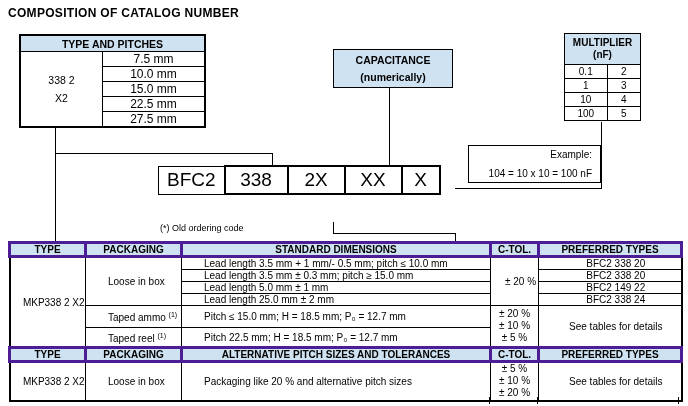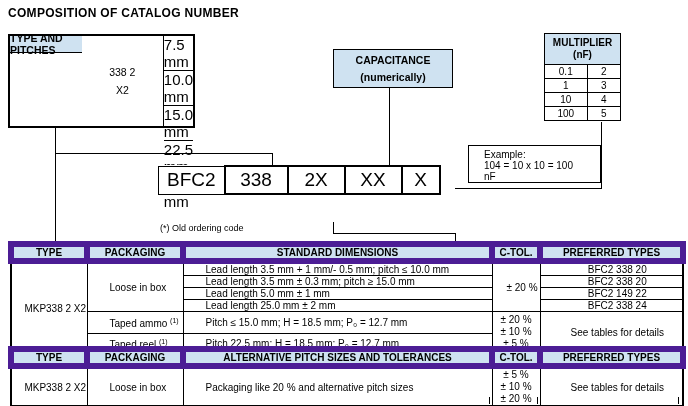--- a/index.html
+++ b/index.html
@@ -7,55 +7,55 @@
   body { background:#fff; font-family:"Liberation Sans","DejaVu Sans",sans-serif; color:#000; }
   #canvas { position:relative; width:688px; height:406px; background:#fff; overflow:hidden; }
 
   .abs { position:absolute; }
   .vline { position:absolute; width:1px; background:var(--line); }
   .hline { position:absolute; height:1px; background:var(--line); }
 
   #title { left:8px; top:6px; font-size:12px; font-weight:bold; letter-spacing:.3px; }
 
   
-  #pitch-table { left:8px; top:34px; width:187px; height:94px; border:2px solid #000; display:flex; flex-direction:row; }
+  #pitch-table { left:19px; top:34px; width:187px; height:94px; border:2px solid #000; display:flex; flex-direction:column; }
   #pitch-header { height:17px; background:var(--header-blue); border-bottom:1px solid #000; font-size:10.5px; font-weight:bold; display:flex; align-items:center; justify-content:center; }
   #pitch-body { flex:1; display:flex; }
   #pitch-type-cell { width:82px; border-right:1px solid #000; display:flex; flex-direction:column; align-items:center; justify-content:center; font-size:10.5px; gap:6px; }
   #pitch-list { flex:1; display:flex; flex-direction:column; }
-  .pitch-row { flex:1; border-bottom:1px solid #000; display:flex; align-items:center; justify-content:center; font-size:15px; }
+  .pitch-row { flex:1; border-bottom:1px solid #000; display:flex; align-items:center; justify-content:center; font-size:12px; }
   .pitch-row:last-child { border-bottom:none; }
 
   
   #cap-box { left:333px; top:49px; width:120px; height:39px; background:var(--header-blue); border:1.5px solid #000; display:flex; flex-direction:column; align-items:center; justify-content:space-evenly; font-size:10.5px; font-weight:bold; }
 
   
-  #mult-table { left:544px; top:33px; width:77px; border-collapse:collapse;border-radius:19px; }
+  #mult-table { left:564px; top:33px; width:77px; border-collapse:collapse;border-radius:19px; }
   #mult-table th { background:var(--header-blue); border:1.5px solid #000; font-size:10px; font-weight:bold; height:31px; line-height:12px; text-align:center; }
   #mult-table td { border:1px solid #000; font-size:10px; height:14px; text-align:center; }
   #mult-table td.mval { width:43px; }
   #mult-table td.mcode { width:34px; }
   #mult-table { border:1.5px solid #000; }
 
   
-  #example-box { left:468px; top:145px; width:133px; height:38px; border:1px solid #000; background:#fff; font-size:10px; padding:3px 15px; display:flex; flex-direction:column; justify-content:space-between; z-index:2; }
+  #example-box { left:468px; top:145px; width:133px; height:38px; border:1px solid #000; background:#fff; font-size:10px; padding:3px 8px; display:flex; flex-direction:column; justify-content:space-between; z-index:2;text-align:right; }
 
   
   #code-table { left:158px; top:165px; border-collapse:collapse; z-index:2; background:#fff; }
   #code-table td { text-align:center; vertical-align:middle; font-size:19px; height:28px; }
   #code-table td.thin { border:1.5px solid #000; width:66px; }
   #code-table td.bold { border:2.5px solid #000; }
   #code-table td.w1 { width:63px; } #code-table td.w2 { width:57px; }
   #code-table td.w3 { width:57px;border-radius:12px; } #code-table td.w4 { width:38px; }
   #code-table sup { font-size:10px; }
   #code-footnote { left:160px; top:223px; font-size:9px; }
 
   
   .spec-table { position:absolute; left:8px; border-collapse:collapse; width:672px; table-layout:fixed; border:2px solid #000; }
-  .spec-table th { background:var(--header-blue); border:6px solid #4c1d95; font-size:10px; font-weight:bold; text-align:center; height:12px; line-height:11px; }
+  .spec-table th { background:var(--header-blue); border:3px solid #4c1d95; font-size:10px; font-weight:bold; text-align:center; height:12px; line-height:11px; }
   .spec-table td { border:1px solid #000; font-size:10px; line-height:11px; vertical-align:middle; }
   .spec-table td.center { text-align:center;padding-left:12px; }
   .spec-table td.left { text-align:left; padding-left:22px; }
   .col-type { width:76px; } .col-pack { width:96px; } .col-dim { width:309px; }
   .col-ctol { width:48px; } .col-pref { width:143px; }
   #std-table { top:241px; }
   #alt-table { top:346px; }
   .ctol-line { display:block; text-align:center; line-height:12px; }
   .spec-table sup { font-size:7px; }
 </style>

